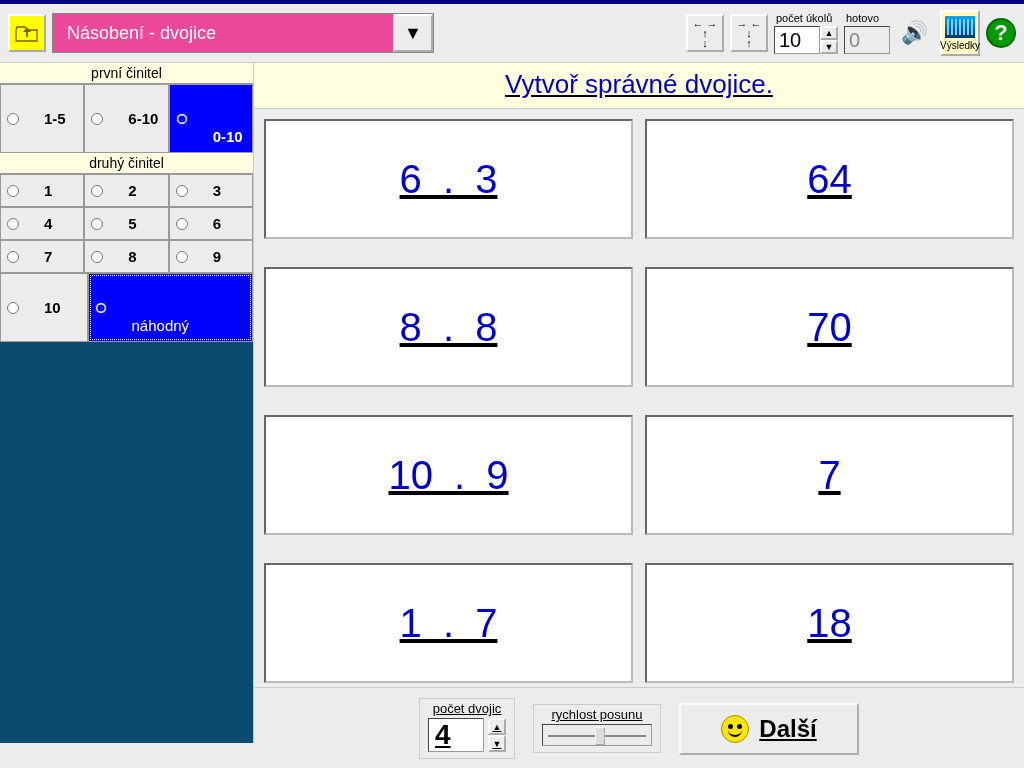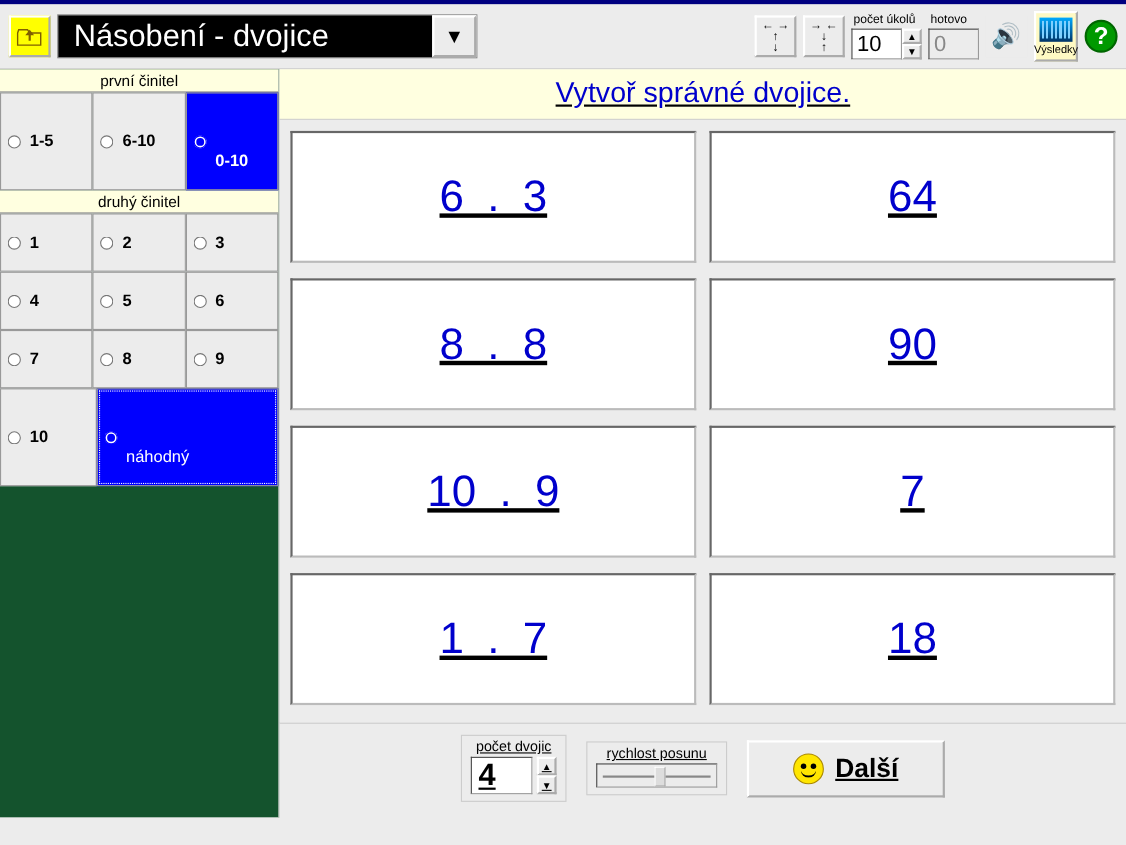--- a/index.html
+++ b/index.html
@@ -26,22 +26,22 @@
     background: #ececec;
     display: flex; align-items: center; justify-content: center;
     cursor: pointer;
   }
   .folder-btn { background: #ffff00; }
   .title-combo {
     display: flex; align-items: stretch; height: 40px;
     border: 1px solid #888;
   }
   .title-combo-text {
-    background: #000000; color: #fff;
-    font-size: 28px; padding: 16px 14px; width: 340px;
+    background: #ec4899; color: #fff;
+    font-size: 18px; padding: 16px 14px; width: 340px;
     display: flex; align-items: center;
   }
   .title-combo-arrow {
     width: 40px; background: #ececec; border: 2px outset #fff;
     display: flex; align-items: center; justify-content: center;
     font-size: 18px;
   }
   .spacer { flex: 1; }
   .nav-btn { width: 38px; height: 38px; border: 2px outset #fff; background:#ececec; display:flex; flex-direction:column; align-items:center; justify-content:center; font-size:11px; line-height:10px; cursor:pointer;}
   .nav-btn span { display:flex; gap:2px; }
@@ -52,39 +52,39 @@
     width: 46px; height: 28px; font-size: 20px; padding: 0 4px;
     border: 1px inset #999; background:#fff; line-height:26px;
   }
   .num-field.ro { background:#ececec; color:#888; }
   .spin-group { display:flex; flex-direction:column; }
   .spin { width:18px; height:14px; border:2px outset #fff; background:#ececec; font-size:9px; display:flex; align-items:center; justify-content:center; cursor:pointer;}
   .icon-btn { width:40px; height:46px; border:2px outset #fff; background:#fef9c3; display:flex; flex-direction:column; align-items:center; justify-content:center; font-size:10px; cursor:pointer; gap:2px;}
   .help-btn { width:30px; height:30px; border-radius:50%; background:#009900; color:#fff; font-weight:bold; font-size:22px; display:flex; align-items:center; justify-content:center; cursor:pointer; border:2px solid #006600;}
   
   .main { display:flex; height: 680px; }
-  .sidebar { width: 254px; background:#14532d; border-right:1px solid #ccc; }
+  .sidebar { width: 254px; background:#0c4a6e; border-right:1px solid #ccc; }
   .sb-title { background:#ffffe0; text-align:center; font-size:14px; padding:2px 0; border-bottom:1px solid #999; }
   .sb-row { display:flex; }
   .sb-cell {
     flex:1; border:1px solid #999; background:#ececec;
-    padding: 16px 6px; font-size:15px; font-weight:bold;
-    display:flex; align-items:center; gap:5px; cursor:pointer;
+    padding: 6px 6px; font-size:15px; font-weight:bold;
+    display:flex; align-items:center; gap:22px; cursor:pointer;
   }
   .sb-cell input[type=radio]{ margin:0; width:12px; height:12px; accent-color:#0000ff;}
   .sb-cell.sel { background:#0000ff; color:#fff; }
   .sb-cell.sel.dashed { outline:1px dotted #fff; outline-offset:-3px; font-weight:normal;}
   .sb-cell.nr { font-weight:normal;}
   .sb-cell.sel span { color:#fff;margin-top:36px; }
   .sb-cell span { padding:1px 3px; }
 
   .content { flex:1; display:flex; flex-direction:column;text-decoration:underline; }
   .instr { background:#ffffe0; color:#0000cc; font-size:26px; text-align:center; padding:6px 0 8px; border-bottom:1px solid #ccc;}
   .grid-area { flex:1; padding: 10px 10px 4px; background:#ececec; display:flex; gap:12px;}
-  .col { flex:1; display:flex; flex-direction:column; gap:14px;}
+  .col { flex:1; display:flex; flex-direction:column; gap:28px;}
   .card {
     border:2px inset #bbb; background:#fff; height:120px;
     display:flex; align-items:center; justify-content:center;
     color:#0000cc; font-size:40px;
     cursor:pointer;
   }
   .card.left { word-spacing: 10px; }
   .bottom-controls {
     border-top:1px solid #ccc; padding:10px 12px 14px; display:flex; align-items:center; justify-content:center; gap:18px;
     background:#ececec;
@@ -245,21 +245,21 @@
     <div class="instr">Vytvoř správné dvojice.</div>
     <div class="grid-area">
       <div class="col" id="left-col">
           <div class="card left">6  .  3</div>
           <div class="card left">8  .  8</div>
           <div class="card left">10  .  9</div>
           <div class="card left">1  .  7</div>
         </div>
       <div class="col" id="right-col">
           <div class="card">64</div>
-          <div class="card">90</div>
+          <div class="card">70</div>
           <div class="card">7</div>
           <div class="card">18</div>
         </div>
     </div>
     <div class="bottom-controls">
       <div class="ctrl-block">
         <label>počet dvojic</label>
         <div class="pair-row">
           <div class="pair-val">4</div>
           <div class="spin-group">

